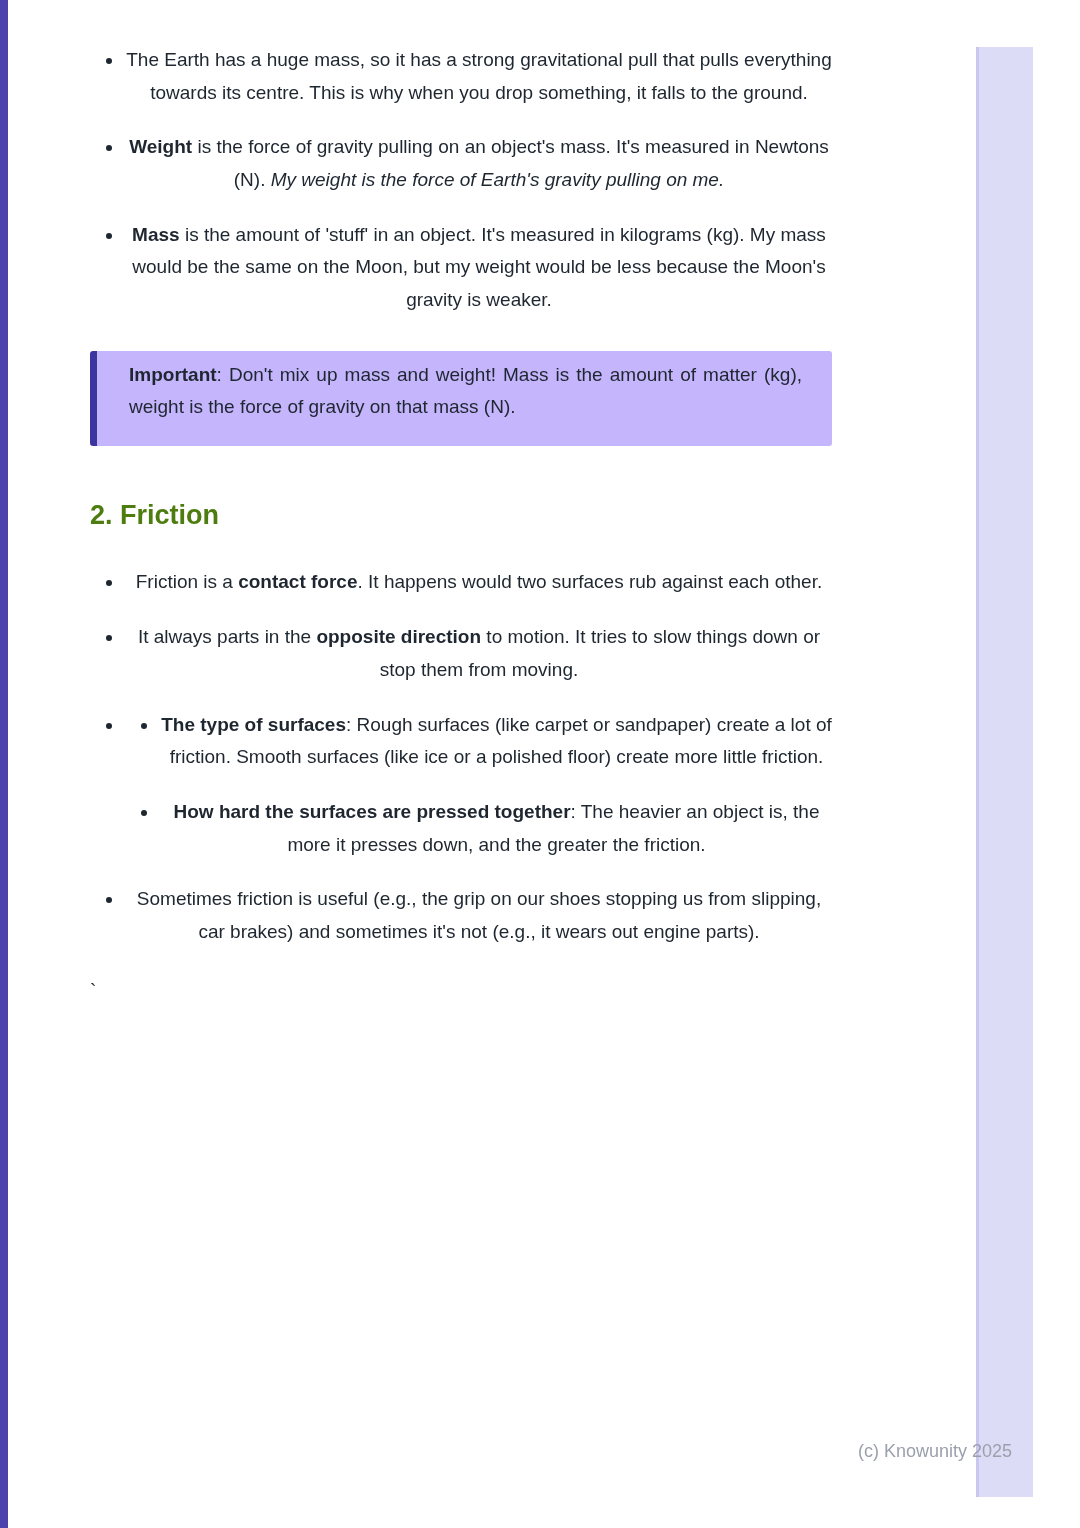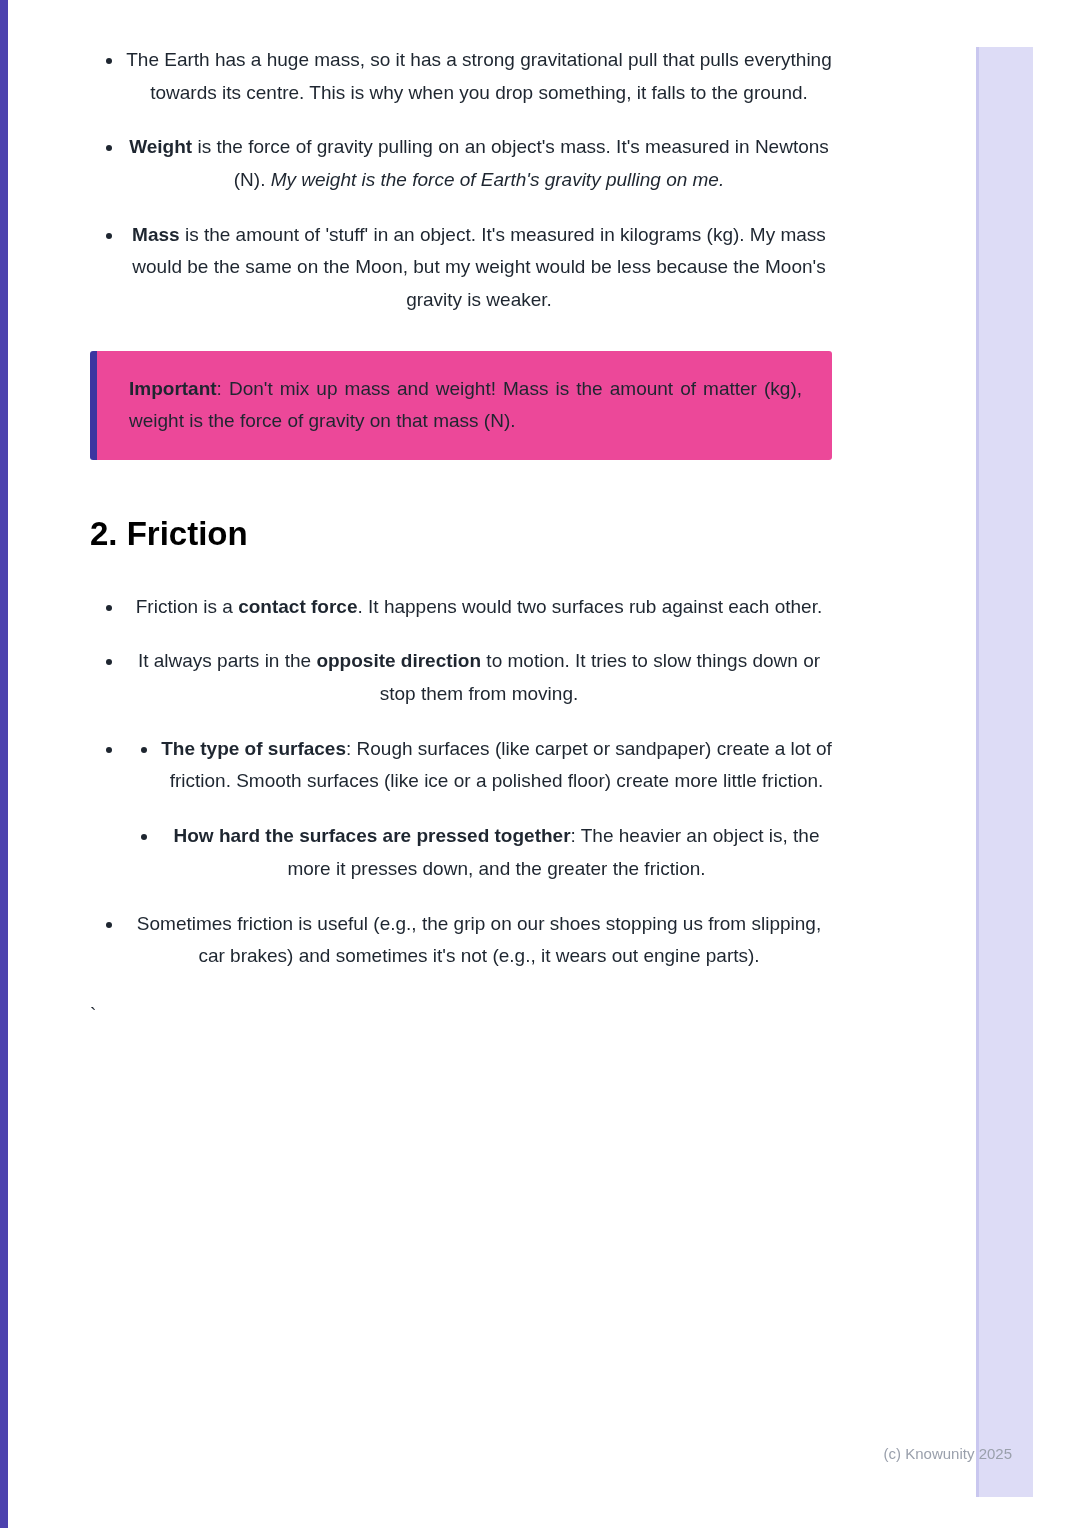--- a/index.html
+++ b/index.html
@@ -52,44 +52,44 @@
   }
   ul.sub > li {
     margin-bottom: 22px;
     padding-left: 2px;
   }
   li:last-child { margin-bottom: 0; }
   .bold { font-weight: 700; }
   .italic { font-style: italic; }
   .callout {
     margin: 34px 0 46px 0;
-    background: #ec4899;
+    background: #c4b5fd;
     border-left: 7px solid #3c35a0;
     border-radius: 3px;
-    padding: 22px 30px 22px 32px;
+    padding: 8px 30px 22px 32px;
     text-align: justify;
   }
   .callout p { margin: 0; }
   h2.heading {
     margin: 0 0 28px 0;
-    font-size: 33px;
+    font-size: 27px;
     font-weight: 700;
-    color: #000000;
+    color: #4d7c0f;
   }
   .list-block { margin-bottom: 26px; }
   .stray {
     margin-top: 26px;
     font-size: 19px;
     color: #1e2630;
   }
   .footer {
     position: absolute;
     right: 68px;
     bottom: 66px;
-    font-size: 15px;
+    font-size: 18px;
     color: #9aa0ac;
     z-index: 2;
   }
 </style>
 </head>
 <body>
 
 <div class="page">
 
   <div class="left-bar"></div>

